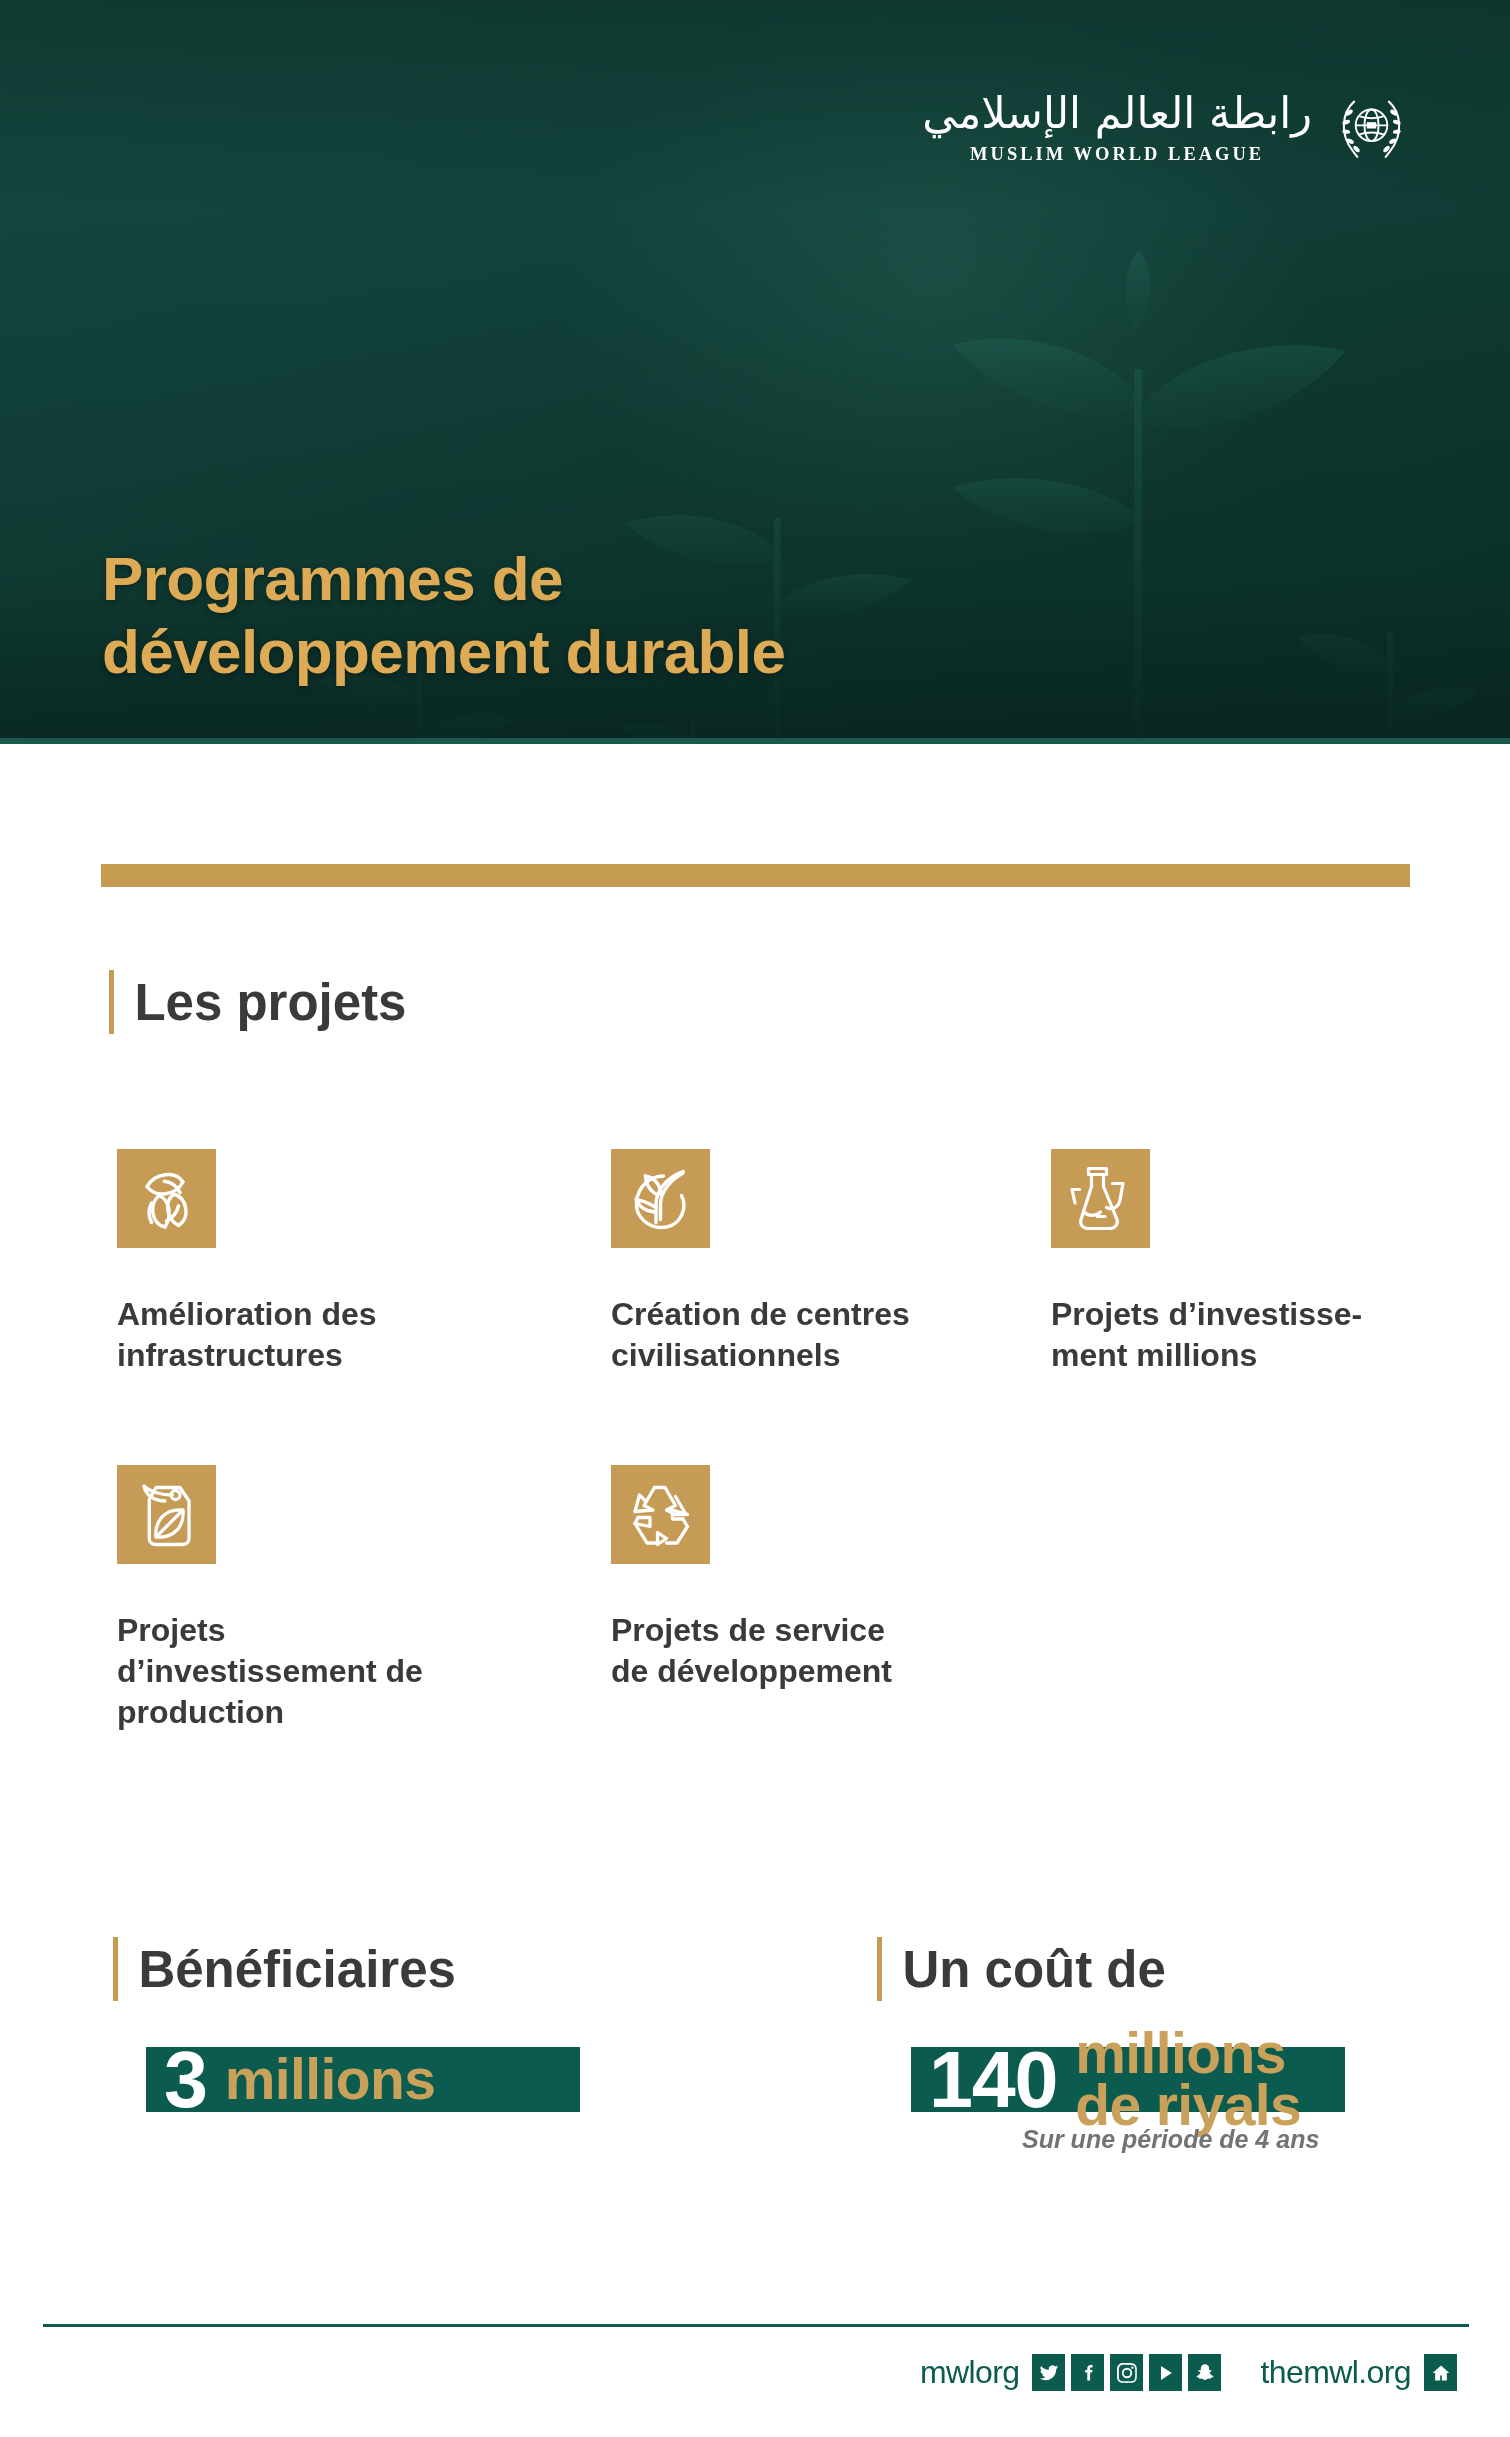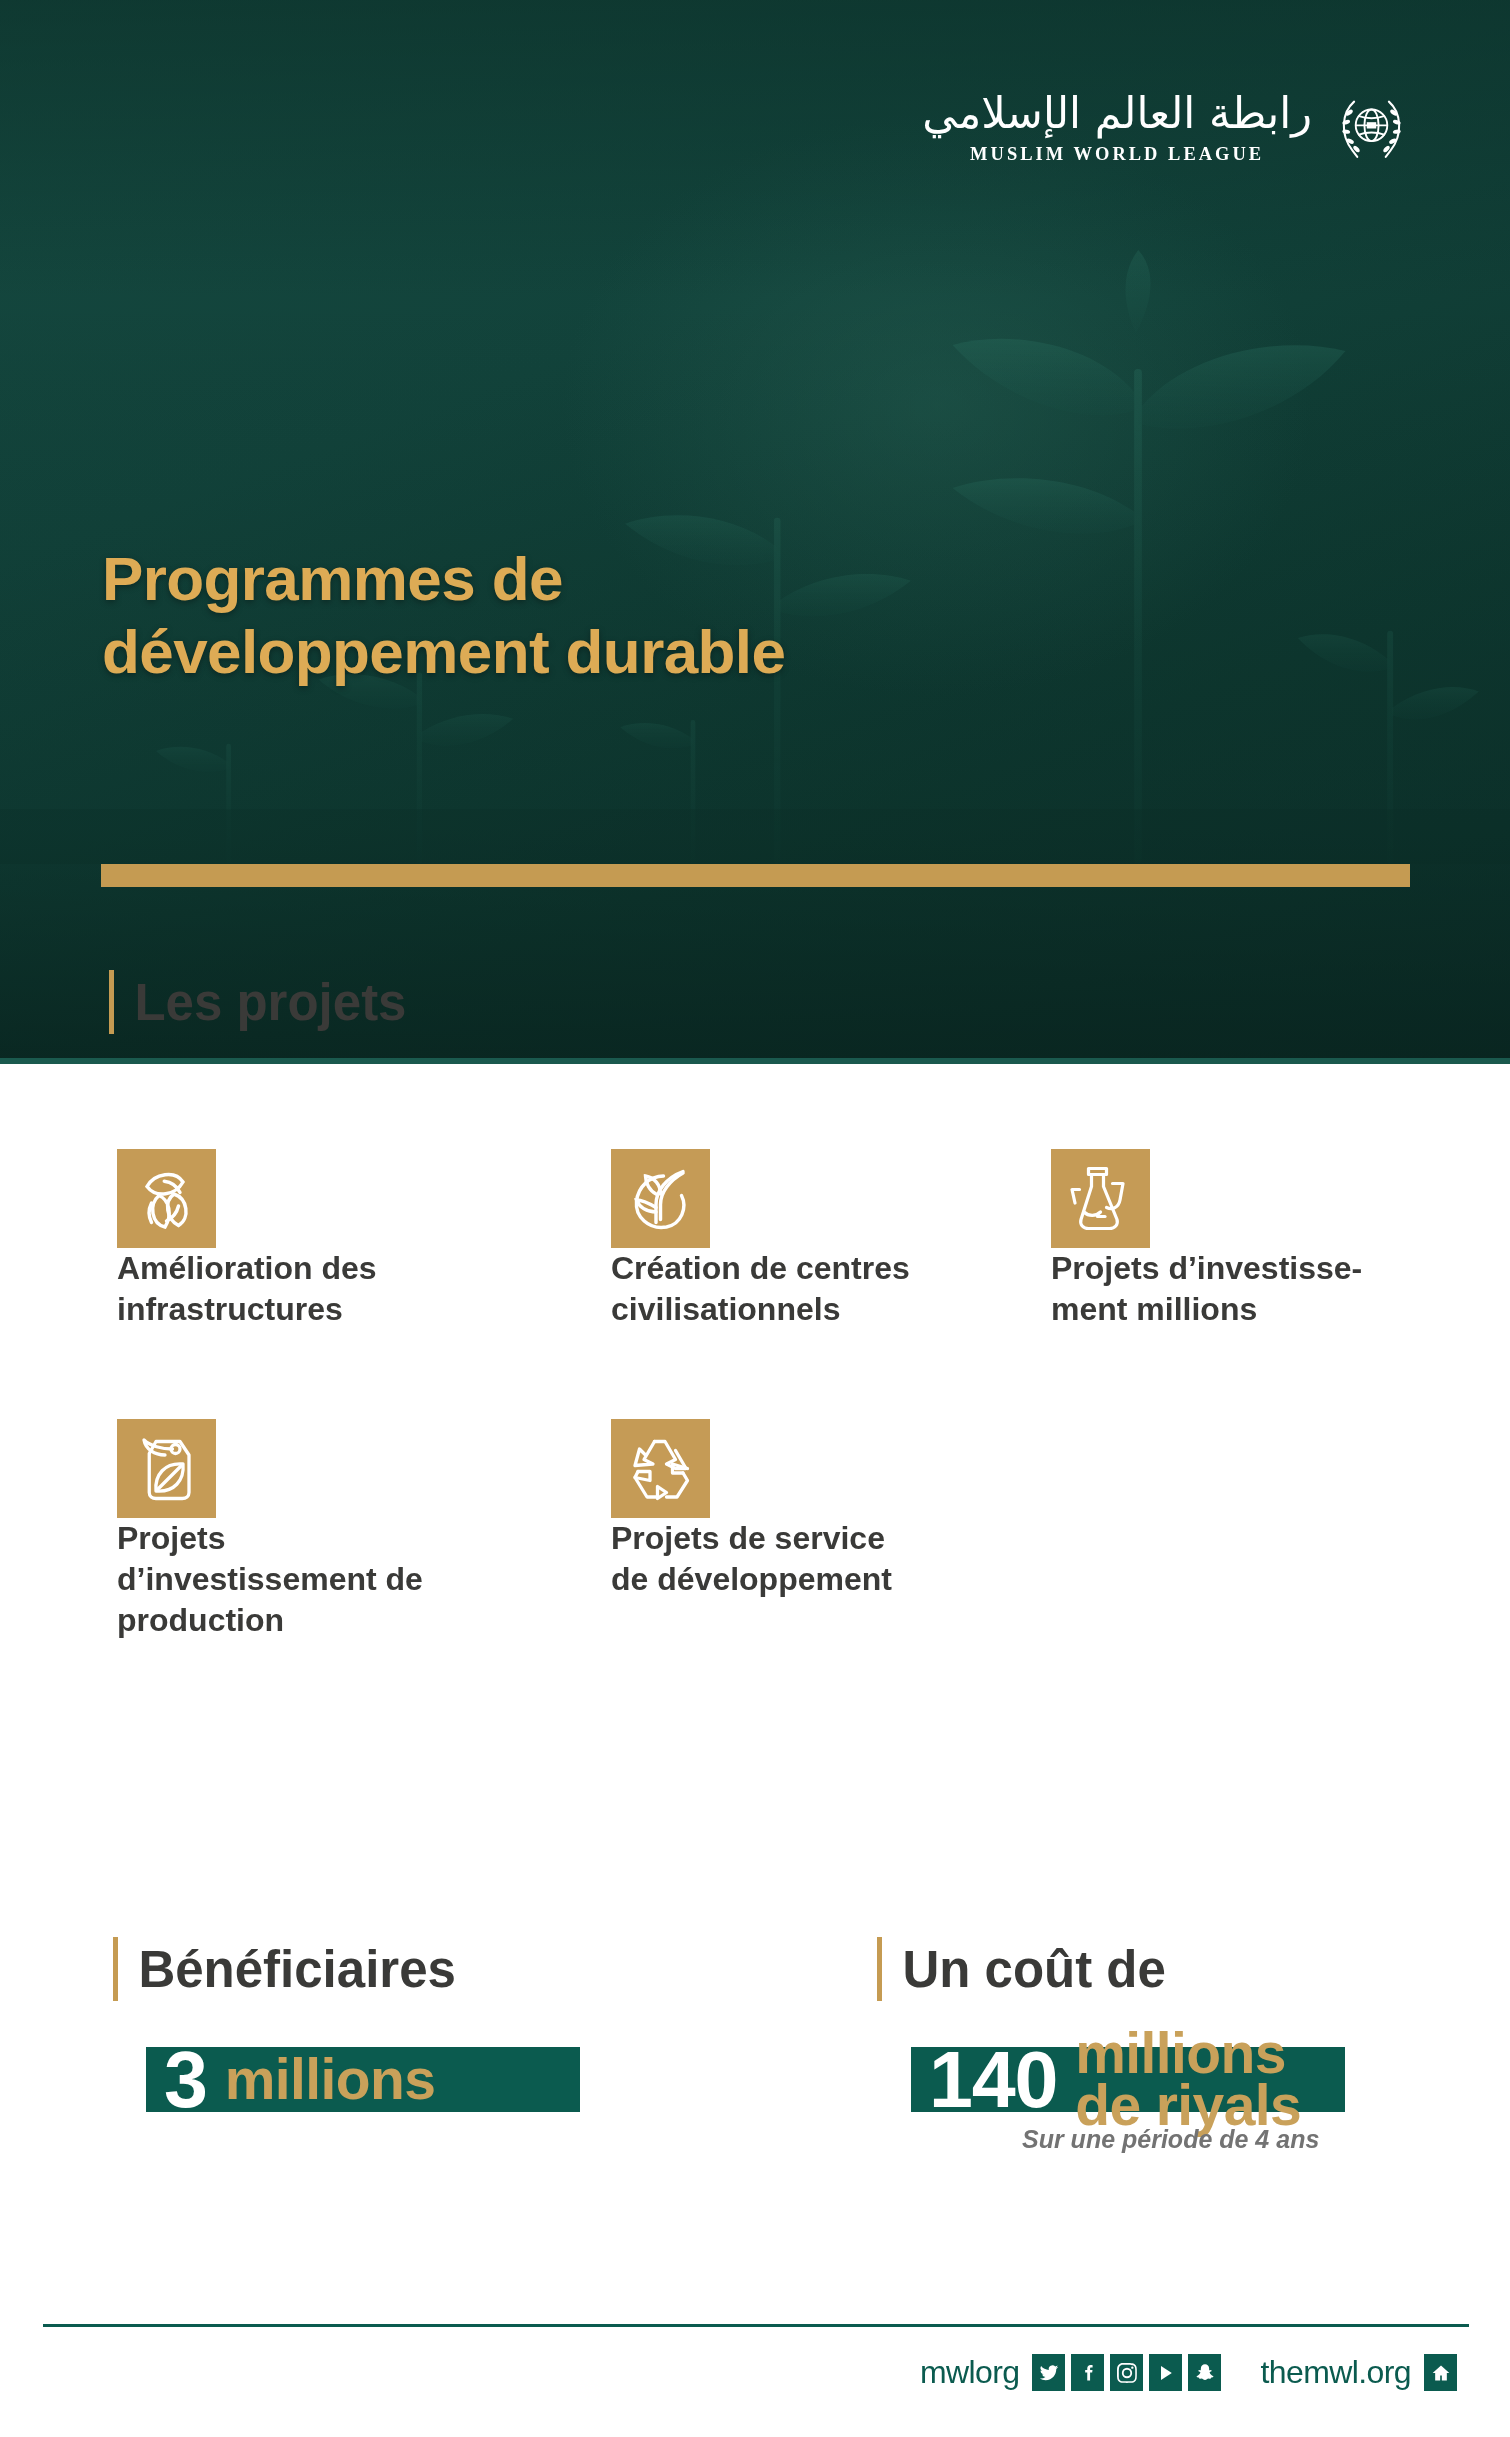--- a/index.html
+++ b/index.html
@@ -6,21 +6,21 @@
   body{
     width:1511px;height:2438px;
     background:#ffffff;
     font-family:"Liberation Sans", sans-serif;
     overflow:hidden;
     position:relative;
   }
 
   
   .hero{
-    position:absolute;left:0;top:0;width:1511px;height:1064px;
+    position:absolute;left:0;top:0;width:1511px;height:744px;
     background:
       radial-gradient(ellipse 536px 417px at 62% 38%, rgba(36,92,80,0.55) 0%, rgba(20,62,54,0.0) 70%),
       linear-gradient(160deg,#15483F 0%,#12433B 35%,#0E3830 70%,#0C302A 100%);
     overflow:hidden;
   }
   .hero-vignette{
     position:absolute;inset:0;
     background:linear-gradient(180deg,rgba(10,45,38,.55) 0%,rgba(10,45,38,0) 28%,rgba(8,38,32,.25) 78%,rgba(8,34,29,.75) 100%);
   }
   .hero-plants{position:absolute;left:0;top:0;width:1511px;height:864px;opacity:.55;}
@@ -78,20 +78,21 @@
     grid-template-rows:auto auto;
     row-gap:89px;
   }
   .cell{display:flex;flex-direction:column;}
   .icon-box{
     width:99px;height:99px;background:#C59B56;
     display:flex;align-items:center;justify-content:center;
   }
   .icon-box svg{width:75px;height:75px;}
   .cell-label{
+    margin-top:46px;
     font-size:32px;font-weight:700;color:#3A3A38;line-height:1.28;
     white-space:pre-line;max-width:381px;
   }
 
   
   .stat-badge{
     position:absolute;
     background:#0B5B4F;
     display:flex;align-items:center;
     height:65px;

